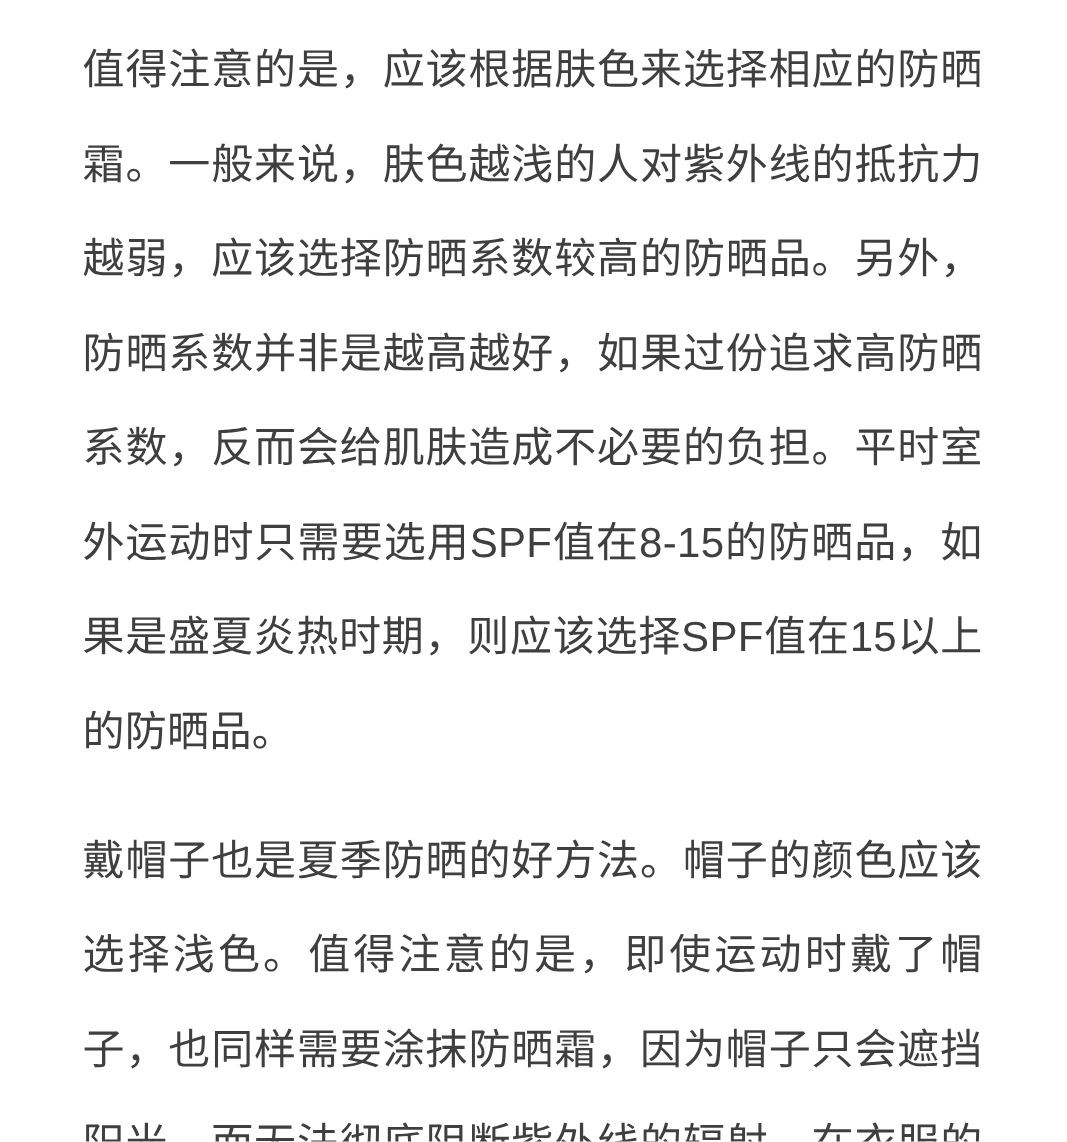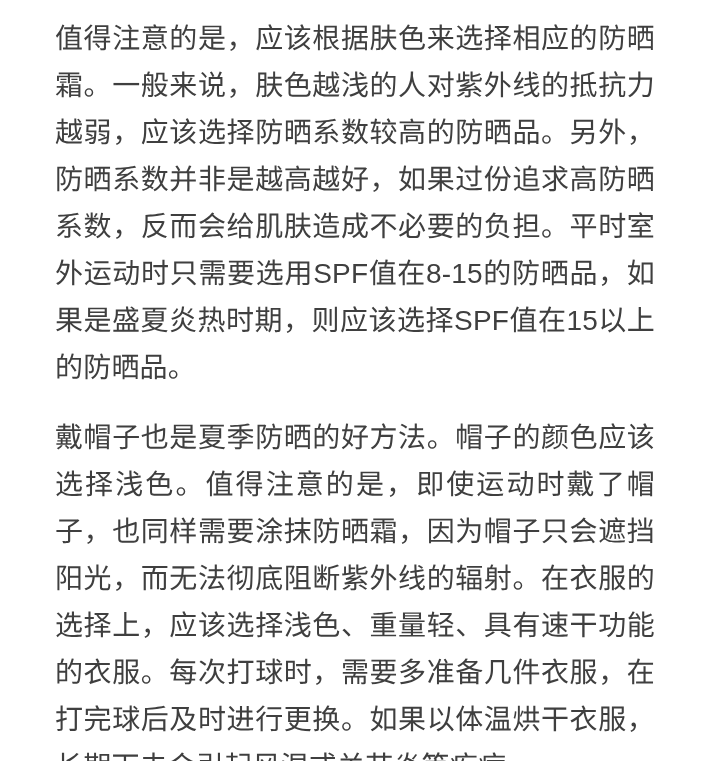--- a/index.html
+++ b/index.html
@@ -14,21 +14,21 @@
     font-family: "Liberation Sans", "DejaVu Sans", sans-serif;
   }
   .article {
     box-sizing: border-box;
     width: 711px;
     padding: 15px 56px 0 55px;
   }
   .para {
     margin: 0 0 23px 0;
     font-size: 28px;
-    line-height: 47px;
+    line-height: 63px;
     color: #3f3f3f;
     text-align: justify;
     text-justify: inter-ideograph;
     word-break: break-all;
     letter-spacing: 0.2px;
   }
   .para:last-child {
     margin-bottom: 0;
   }
 </style>

